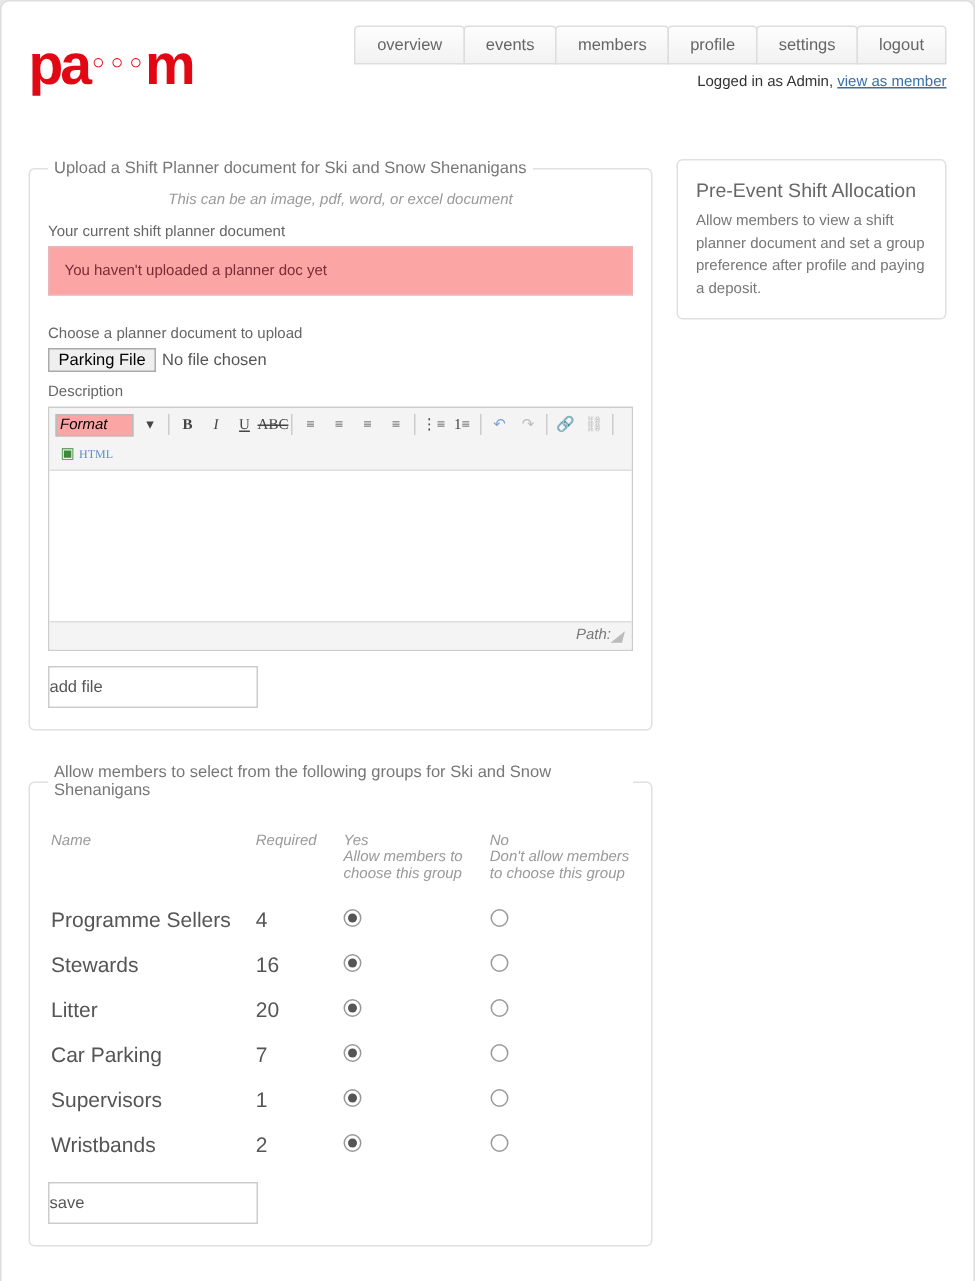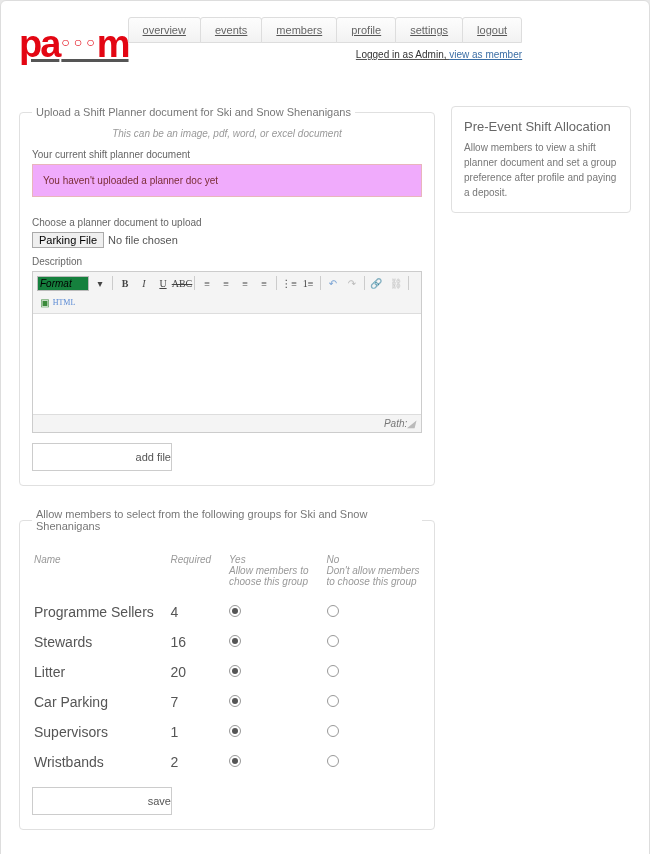--- a/index.html
+++ b/index.html
@@ -1,44 +1,44 @@
 <!DOCTYPE html>
 <html><head>
 <meta charset="utf-8">
 <style>
 * { box-sizing: border-box; margin: 0; padding: 0; }
 body { background: #e8e8e8; font-family: Arial, Helvetica, sans-serif; font-size: 11px; color: #555; }
 .page { width: 650px; margin: 0 auto; background: #fff; border: 1px solid #ddd; border-radius: 6px; min-height: 854px; padding: 12px 18px 20px; }
-.header { display: flex; justify-content: flex-start; align-items: flex-start; text-decoration: underline; }
+.header { display: flex; justify-content: space-between; align-items: flex-start; }
 .logo { color: #e30613; font-size: 38px; font-weight: bold; letter-spacing: -2px; margin-top: 10px; font-family: Arial, sans-serif; }
 .logo-dots { font-size: 14px; letter-spacing: 4px; position: relative; top: -10px; left: 2px; }
 .nav { display: flex; margin-top: 4px; }
 .nav-item { border: 1px solid #ddd; border-radius: 3px 3px 0 0; padding: 6px 14px; margin-left: -1px; font-size: 11px; color: #666; background: linear-gradient(#fdfdfd, #f2f2f2); cursor: pointer; }
 .login-status { text-align: right; font-size: 10px; margin-top: 6px; color: #333; }
 .login-status a { color: #3b6ea5; text-decoration: underline; }
 .main { display: flex; gap: 16px; margin-top: 40px; }
 .left { flex: 1; }
 .right { width: 180px; }
 fieldset { border: 1px solid #e0e0e0; border-radius: 4px; padding: 10px 12px 14px; margin-bottom: 22px; }
 legend { font-size: 11px; color: #777; padding: 0 4px; }
 .subtitle { font-style: italic; color: #999; font-size: 10px; margin-bottom: 10px; text-align: center; }
 .label { font-size: 10px; color: #666; margin: 6px 0 4px; }
-.alert { background: #f0abfc; border: 1px solid #e8b5bc; padding: 10px; font-size: 10px; color: #7a2c35; margin-bottom: 20px; }
+.alert { background: #fca5a5; border: 1px solid #e8b5bc; padding: 10px; font-size: 10px; color: #7a2c35; margin-bottom: 20px; }
 .file-row { display: flex; align-items: center; gap: 4px; margin-bottom: 8px; }
 .choose-btn { font-size: 11px; padding: 1px 6px; border: 1px solid #aaa; background: #efefef; cursor: pointer; }
 .no-file { font-size: 11px; color: #555; }
 .editor { border: 1px solid #ccc; margin-top: 4px; }
 .toolbar { background: #f4f4f4; border-bottom: 1px solid #ddd; padding: 3px 4px; display: flex; align-items: center; gap: 3px; flex-wrap: wrap; }
-.format-select { font-size: 10px; font-style: italic; border: 1px solid #bbb; padding: 1px 2px; width: 52px; background: #15803d; }
+.format-select { font-size: 10px; font-style: italic; border: 1px solid #bbb; padding: 1px 2px; width: 52px; background: #fca5a5; }
 .tb-btn { width: 16px; height: 16px; display: inline-flex; align-items: center; justify-content: center; font-size: 10px; font-family: serif; color: #444; cursor: pointer; }
 .tb-sep { width: 1px; height: 14px; background: #ccc; margin: 0 1px; }
 .editor-body { height: 100px; background: #fff; }
 .editor-path { background: #f4f4f4; border-top: 1px solid #ddd; padding: 3px 6px; font-style: italic; font-size: 10px; color: #777; display: flex; justify-content: flex-end; }
 .resize { color: #bbb; cursor: nwse-resize; }
-.btn { border: 1px solid #ccc; background: #fff; padding: 7px 0; font-size: 11px; color: #555; cursor: pointer; width: 140px; text-align: right; margin-top: 10px; }
+.btn { border: 1px solid #ccc; background: #fff; padding: 7px 0; font-size: 11px; color: #555; cursor: pointer; width: 140px; text-align: left; margin-top: 10px; }
 table.groups { width: 100%; border-collapse: collapse; margin-top: 8px; }
 table.groups th { text-align: left; font-weight: normal; font-style: italic; font-size: 10px; color: #999; padding: 4px 2px 10px; vertical-align: top; }
 table.groups td { font-size: 14px; color: #555; padding: 7px 2px; }
 .radio { appearance: none; width: 12px; height: 12px; border: 1px solid #999; border-radius: 50%; display: inline-block; position: relative; cursor: pointer; background: #fff; }
 .radio.checked::after { content: ""; width: 6px; height: 6px; background: #555; border-radius: 50%; position: absolute; top: 2px; left: 2px; }
 .side-box { border: 1px solid #e0e0e0; border-radius: 4px; padding: 12px; }
 .side-title { font-size: 13px; color: #666; margin-bottom: 6px; }
 .side-text { font-size: 10px; color: #777; line-height: 1.5; }
 </style>
 </head>

